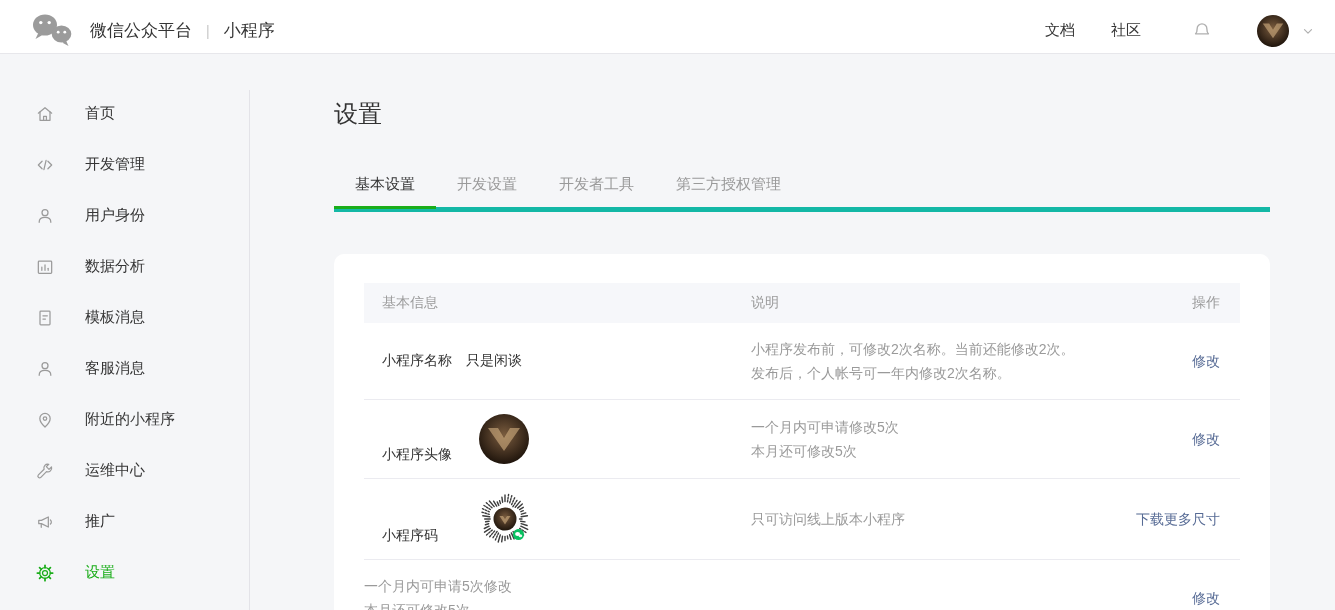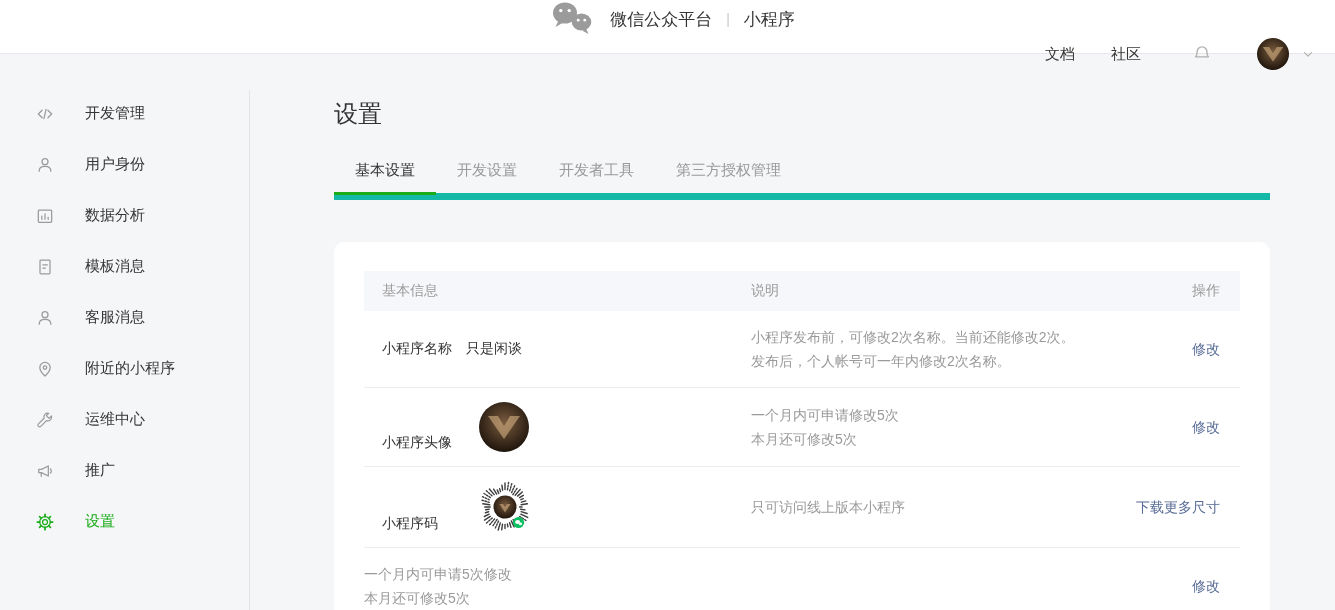--- a/index.html
+++ b/index.html
@@ -1,21 +1,21 @@
 <!DOCTYPE html>
 <html><head>
 <meta charset="utf-8">
 <style>
   * { margin:0; padding:0; box-sizing:border-box; }
   html,body { width:1335px; height:610px; overflow:hidden; }
   body { background:#f5f6f8; font-family:"Liberation Sans","DejaVu Sans",sans-serif; color:#353535; }
 
   
   .topbar { height:54px; background:#fff; border-bottom:1px solid #e7e7eb;
-            display:flex; align-items:center; padding:0 20px 0 30px;flex-direction:column; }
+            display:flex; align-items:center; padding:8px 20px 0 30px; }
   .brand { display:flex; align-items:center; cursor:pointer; }
   .brand-logo { width:46px; height:38px; margin-right:14px; }
   .brand-name { font-size:17px; color:#353535; }
   .brand-sep { color:#c7c7c7; font-size:14px; margin:0 14px; }
   .brand-product { font-size:17px; color:#353535; }
   .topbar-right { margin-left:auto; display:flex; align-items:center; }
   .top-nav-link { font-size:15px; color:#353535; text-decoration:none; cursor:pointer; }
   .top-nav-link + .top-nav-link { margin-left:36px; }
   .bell-wrap { margin-left:50px; cursor:pointer; display:flex; align-items:center; }
   .avatar { border-radius:50%; position:relative; overflow:hidden;
@@ -35,21 +35,21 @@
                font-size:15px; color:#353535; cursor:pointer; }
   .side-item .icn { width:20px; height:20px; margin-right:30px; flex:none; display:flex; }
   .side-item svg { width:20px; height:20px; stroke:#9b9b9b; fill:none;
                    stroke-width:1.5; stroke-linecap:round; stroke-linejoin:round; }
   .side-item.active { color:#1aad19; }
   .side-item.active svg { stroke:#1aad19; }
 
   
   .content { flex:1; padding:44px 0 0 84px; }
   .page-title { font-size:24px; font-weight:400; color:#333; }
-  .tabs { display:flex; margin-top:31px; width:936px; border-bottom:7px solid #14b8a6;align-items:center; }
+  .tabs { display:flex; margin-top:45px; width:936px; border-bottom:5px solid #14b8a6;align-items:center; }
   .tab { padding:0 21px 12px; font-size:15px; color:#9a9a9a; cursor:pointer;
          border-bottom:3px solid transparent; margin-bottom:-2px; }
   .tab.active { color:#353535; border-bottom-color:#1aad19; }
 
   .card { margin-top:42px; width:936px; background:#fff; border-radius:10px;
           padding:29px 30px 40px; }
   .t-head { display:flex; align-items:center; height:40px; background:#f6f7fa;
             font-size:14px; color:#9a9a9a; }
   .c-info { width:387px; padding-left:18px; flex:none; }
   .c-desc { width:340px; flex:none; }
@@ -105,20 +105,30 @@
       <svg width="14" height="14" viewBox="0 0 24 24" fill="none" stroke="#b0b0b0" stroke-width="2" stroke-linecap="round" stroke-linejoin="round">
         <polyline points="6 9.5 12 15.5 18 9.5"></polyline>
       </svg>
     </span>
   </div>
 </div>
 
 <div class="layout">
 
   <div class="sidebar">
+    <div class="side-item">
+      <span class="icn">
+        <svg viewBox="0 0 24 24">
+            <path d="M4 11 L12 4.5 L20 11"></path>
+            <path d="M6 9.5 V19.5 H18 V9.5"></path>
+            <path d="M10.3 19.5 V14.8 H13.7 V19.5"></path>
+          </svg>
+      </span>
+      <span>首页</span>
+    </div>
     <div class="side-item">
       <span class="icn">
         <svg viewBox="0 0 24 24">
             <polyline points="8.5 7.5 4 12 8.5 16.5"></polyline>
             <polyline points="15.5 7.5 20 12 15.5 16.5"></polyline>
             <line x1="13.3" y1="6.5" x2="10.7" y2="17.5"></line>
           </svg>
       </span>
       <span>开发管理</span>
     </div>

